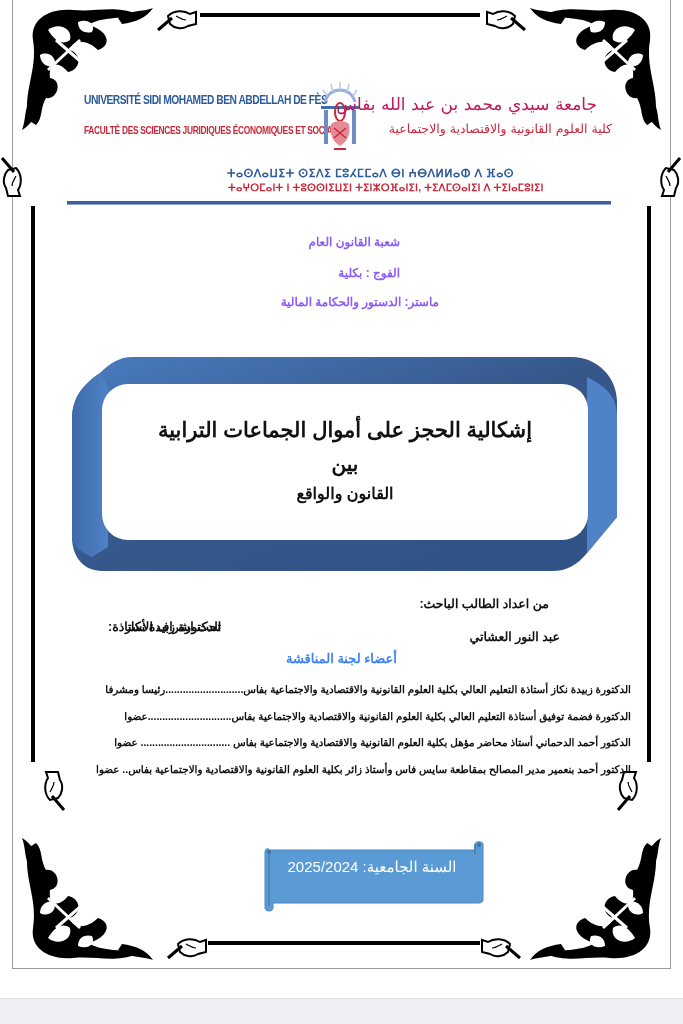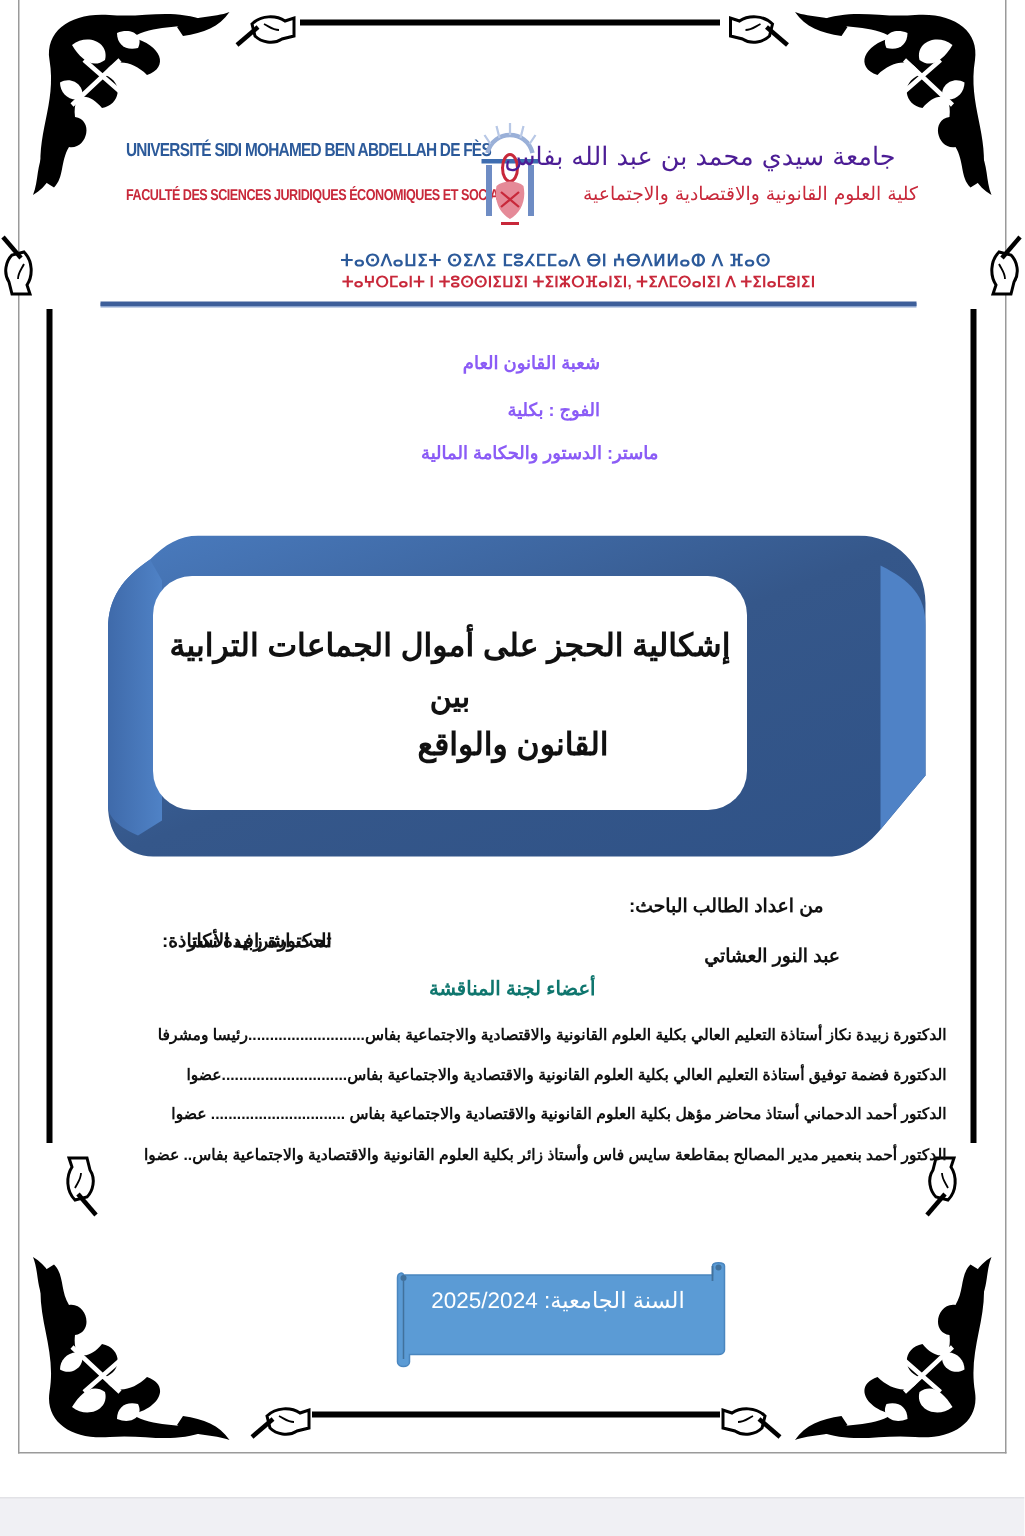--- a/index.html
+++ b/index.html
@@ -14,38 +14,38 @@
     }
     .page {
       position:absolute; left:12px; top:0; width:657px; height:968px;
       border-left:1px solid #9a9a9a; border-right:1px solid #9a9a9a; border-bottom:1px solid #9a9a9a;
       background:#fff;
     }
 
     
     .uni-fr { position:absolute; left:84px; top:93px; width:210px; font-size:12.5px; font-weight:bold; color:#2c5a9a; letter-spacing:-0.6px; white-space:nowrap; font-family:"Liberation Sans Narrow","Liberation Sans",sans-serif; transform:scaleX(0.82); transform-origin:left; }
     .fac-fr { position:absolute; left:84px; top:124px; font-size:10.5px; font-weight:bold; color:#c8283a; letter-spacing:-0.4px; white-space:nowrap; transform:scaleX(0.8); transform-origin:left; }
-    .uni-ar { position:absolute; right:86px; top:94px; direction:rtl; font-size:17px; color:#4c1d95; white-space:nowrap; font-family:"DejaVu Serif", serif;text-align:center; }
+    .uni-ar { position:absolute; right:86px; top:94px; direction:rtl; font-size:17px; color:#be185d; white-space:nowrap; font-family:"DejaVu Serif", serif;text-align:center; }
     .fac-ar { position:absolute; right:71px; top:121px; direction:rtl; font-size:12.5px; color:#c8283a; white-space:nowrap; font-family:"DejaVu Serif", serif; }
     .tifi-1 { position:absolute; left:227px; top:167px; font-size:11px; font-weight:bold; color:#2c5a9a; white-space:nowrap; letter-spacing:0.5px; }
     .tifi-2 { position:absolute; left:228px; top:182px; font-size:10px; font-weight:bold; color:#c8283a; white-space:nowrap; letter-spacing:0.2px; }
     .logo { position:absolute; left:319px; top:80px; width:42px; height:76px; }
     .header-line { position:absolute; left:67px; top:201px; width:544px; height:3px; background:#3e5f9a; box-shadow:0 1px 0 #8ea6cf; }
 
     
     .info { position:absolute; direction:rtl; font-size:12px; font-weight:bold; color:#8b5cf6; white-space:nowrap; }
 
     
     .title-frame { position:absolute; left:72px; top:357px; width:546px; height:215px; }
-    .title-inner { position:absolute; left:102px; top:384px; width:396px; height:156px; background:#fff; border-radius:26px 26px 26px 26px; }
+    .title-inner { position:absolute; left:102px; top:384px; width:486px; height:156px; background:#fff; border-radius:26px 26px 26px 26px; }
     .title-line { position:absolute; width:100%; text-align:center; direction:rtl; font-weight:bold; color:#111; font-size:21px; }
 
     
     .col-text { position:absolute; direction:rtl; font-size:12.5px; font-weight:bold; color:#111; white-space:nowrap; }
-    .committee-title { position:absolute; left:0; width:683px; text-align:center; top:651px; direction:rtl; font-size:13px; font-weight:bold; color:#0f766e; }
+    .committee-title { position:absolute; left:0; width:683px; text-align:center; top:651px; direction:rtl; font-size:13px; font-weight:bold; color:#3b82f6; }
     .member { position:absolute; right:52px; direction:rtl; font-size:10.4px; font-weight:bold; color:#111; white-space:nowrap; letter-spacing:-0.2px; }
 
     
     .banner { position:absolute; left:261px; top:840px; width:224px; height:72px; }
     .banner-text { position:absolute; left:272px; top:858px; width:200px; text-align:center; direction:rtl; color:#fff; font-size:15px; white-space:nowrap; }
   </style>
 </head>
 <body>
 
 <div class="bottom-band"></div>
@@ -129,21 +129,21 @@
       <stop offset="1" stop-color="#4f82c6"></stop>
     </linearGradient>
   </defs>
   <path d="M60 0 L500 0 C525 0 545 20 545 45 L545 160 L515 196 C505 208 495 214 480 214 L30 214 C12 214 0 200 0 180 L0 62 C0 42 10 28 28 16 C38 6 48 0 60 0 Z" fill="url(#tf)"></path>
   <path d="M0 62 C0 42 10 28 28 16 L36 30 L36 190 L20 200 C8 195 0 188 0 180 Z" fill="url(#tfl)"></path>
   <path d="M515 20 C535 30 545 40 545 60 L545 160 L515 196 Z" fill="#4f82c6"></path>
 </svg>
 <div class="title-inner">
   <div class="title-line" style="top:34px;">إشكالية الحجز على أموال الجماعات الترابية</div>
   <div class="title-line" style="top:68px; font-size:20px;">بين</div>
-  <div class="title-line" style="top:100px; font-size:21px;padding-left:42px;">القانون والواقع</div>
+  <div class="title-line" style="top:100px; font-size:16px;">القانون والواقع</div>
 </div>
 
 <div class="col-text" style="right:134px; top:596px;">من اعداد الطالب الباحث:</div>
 <div class="col-text" style="right:123px; top:629px;">عبد النور العشاتي</div>
 <div class="col-text" style="left:108px; top:587px;margin-top:32px;">تحت اشراف الأستاذة:</div>
 <div class="col-text" style="left:125px; top:619px;">الدكتورة زبيدة نكاز</div>
 
 <div class="committee-title">أعضاء لجنة المناقشة</div>
 <div class="member" style="top:683px;">الدكتورة زبيدة نكاز أستاذة التعليم العالي بكلية العلوم القانونية والاقتصادية والاجتماعية بفاس...........................رئيسا ومشرفا</div>
 <div class="member" style="top:710px;">الدكتورة فضمة توفيق أستاذة التعليم العالي بكلية العلوم القانونية والاقتصادية والاجتماعية بفاس.............................عضوا</div>

